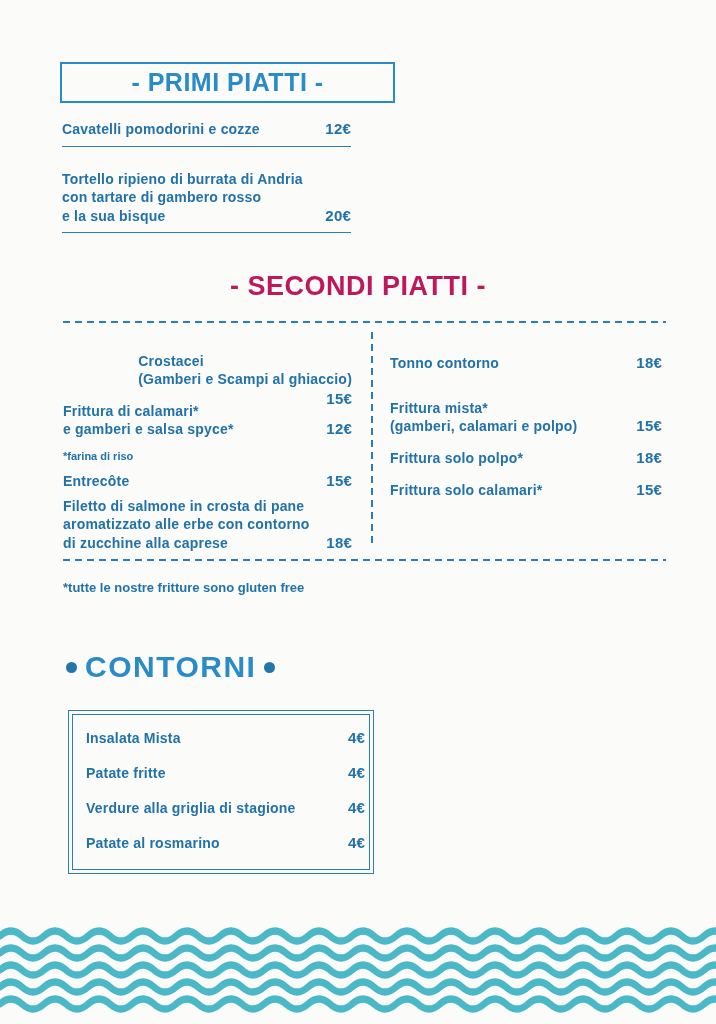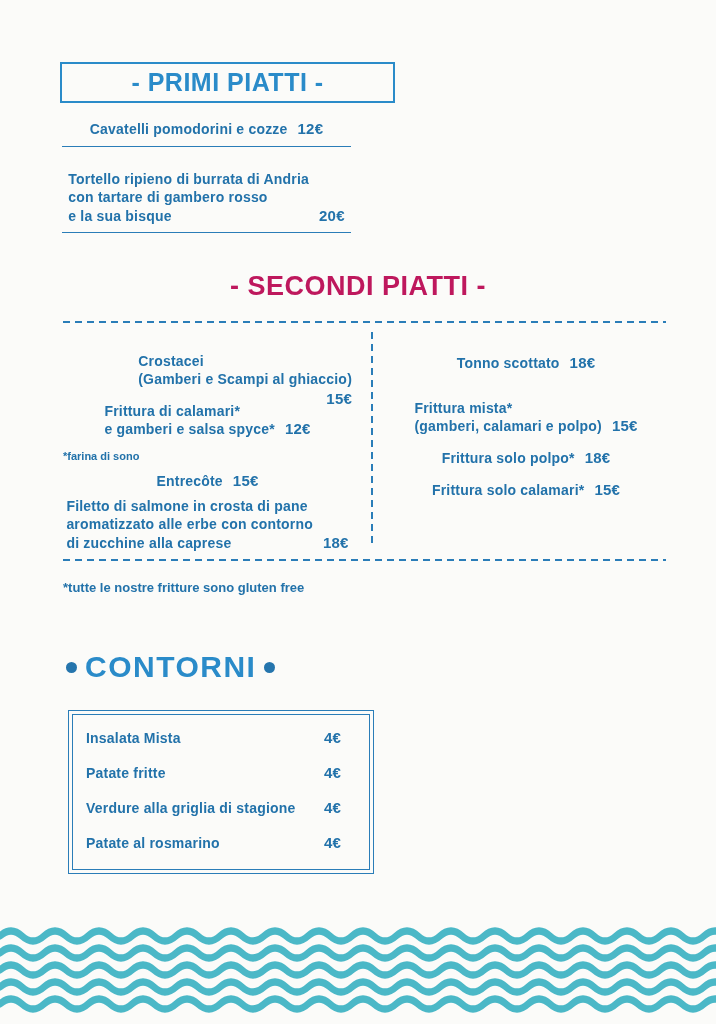--- a/index.html
+++ b/index.html
@@ -31,21 +31,21 @@
     display:flex; align-items:center; gap:8px;
     color:#2a8bc9; font-size:30px; font-weight:600; letter-spacing:1.5px;
   }
   .dot {
     width:11px; height:11px; border-radius:50%;
     background:#2575ad; flex:0 0 auto;
   }
   
   .row {
     position:absolute;
-    display:flex; justify-content:center; align-items:flex-end;
+    display:flex; justify-content:space-between; align-items:flex-end;
     font-size:14px; font-weight:600; line-height:1.32; letter-spacing:.2px;
   }
   .row .name { white-space:pre-line; }
   .row .price { font-size:15px; font-weight:600; white-space:nowrap; padding-left:10px; }
   .underlined { border-bottom:1.5px solid #2a7db8; padding-bottom:7px; }
   .small-note { position:absolute; font-size:11px; font-weight:600; }
   .footnote { position:absolute; left:63px; top:580px; font-size:13px; font-weight:600; }
   
   .hdash {
     position:absolute; height:2px; left:63px; width:603px;
@@ -55,21 +55,21 @@
     position:absolute; width:2px; left:371px; top:332px; height:214px;
     background:repeating-linear-gradient(to bottom,#2a7db8 0 7px,transparent 7px 12px);
   }
   
   .contorni-box {
     position:absolute; left:68px; top:710px; width:306px;
     border:1.5px solid #2a7db8; padding:3px; box-sizing:border-box;
   }
   .contorni-inner {
     border:1px solid #2a7db8;
-    padding:14px 28px 16px 13px;
+    padding:14px 4px 16px 13px;
   }
   .contorni-inner .crow {
     display:flex; justify-content:space-between; align-items:flex-end;
     font-size:14px; font-weight:600; letter-spacing:.2px;
     margin-bottom:18px;
   }
   .contorni-inner .crow:last-child { margin-bottom:2px; }
   .contorni-inner .price { font-size:15px; }
   
   .waves { position:absolute; left:0; bottom:10px; width:716px; height:88px; }
@@ -105,34 +105,34 @@
   <div class="row" style="left:63px; top:352px; width:289px;flex-direction:column;">
     <span class="name">Crostacei
 (Gamberi e Scampi al ghiaccio)</span>
     <span class="price">15€</span>
   </div>
   <div class="row" style="left:63px; top:402px; width:289px;">
     <span class="name">Frittura di calamari*
 e gamberi e salsa spyce*</span>
     <span class="price">12€</span>
   </div>
-  <div class="small-note" style="left:63px; top:450px;">*farina di sono</div>
+  <div class="small-note" style="left:63px; top:450px;">*farina di riso</div>
   <div class="row" style="left:63px; top:471px; width:289px;">
     <span class="name">Entrecôte</span>
     <span class="price">15€</span>
   </div>
   <div class="row" style="left:63px; top:497px; width:289px;">
     <span class="name">Filetto di salmone in crosta di pane
 aromatizzato alle erbe con contorno
 di zucchine alla caprese</span>
     <span class="price">18€</span>
   </div>
 
   <div class="row" style="left:390px; top:353px; width:272px;">
-    <span class="name">Tonno scottato</span>
+    <span class="name">Tonno contorno</span>
     <span class="price">18€</span>
   </div>
   <div class="row" style="left:390px; top:399px; width:272px;">
     <span class="name">Frittura mista*
 (gamberi, calamari e polpo)</span>
     <span class="price">15€</span>
   </div>
   <div class="row" style="left:390px; top:448px; width:272px;">
     <span class="name">Frittura solo polpo*</span>
     <span class="price">18€</span>

